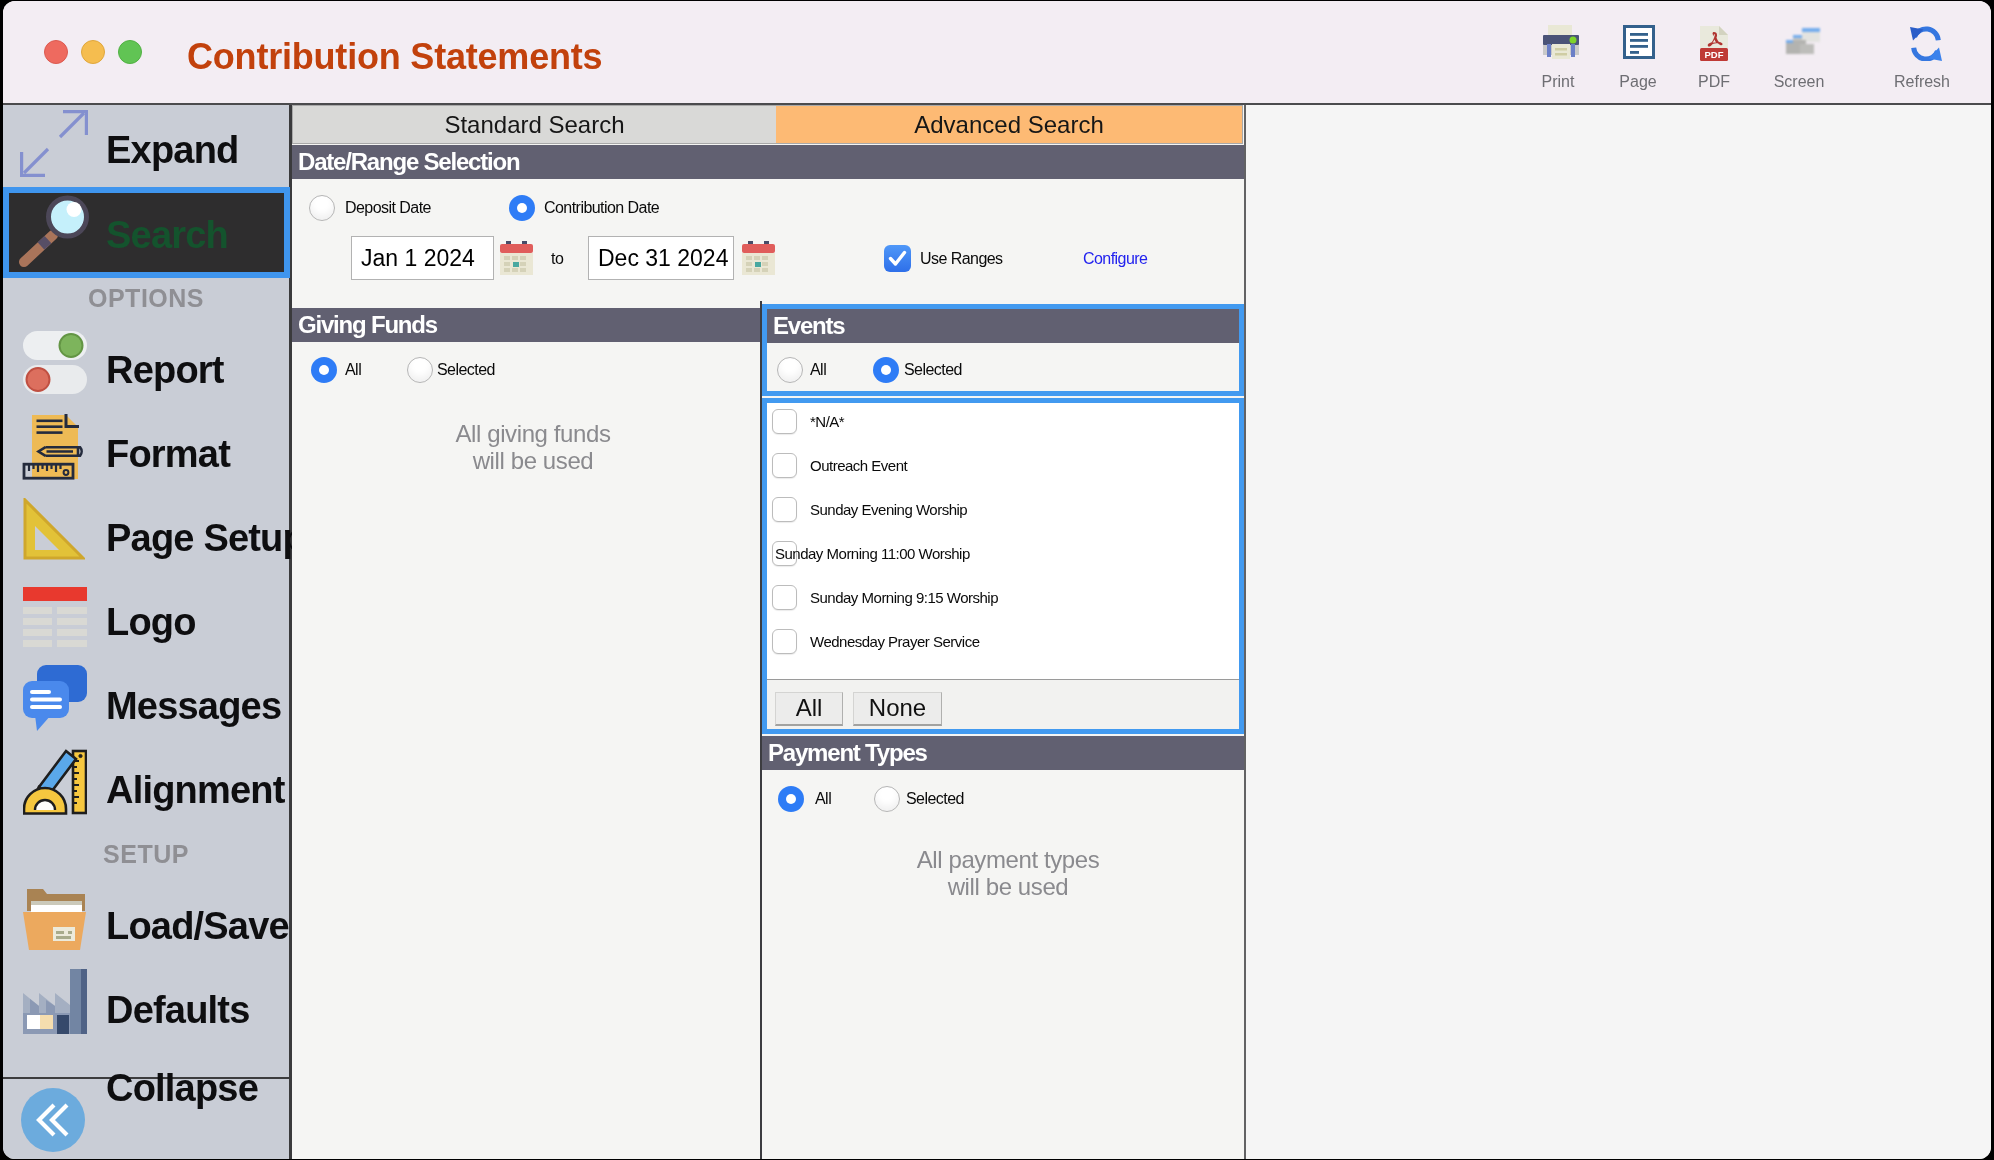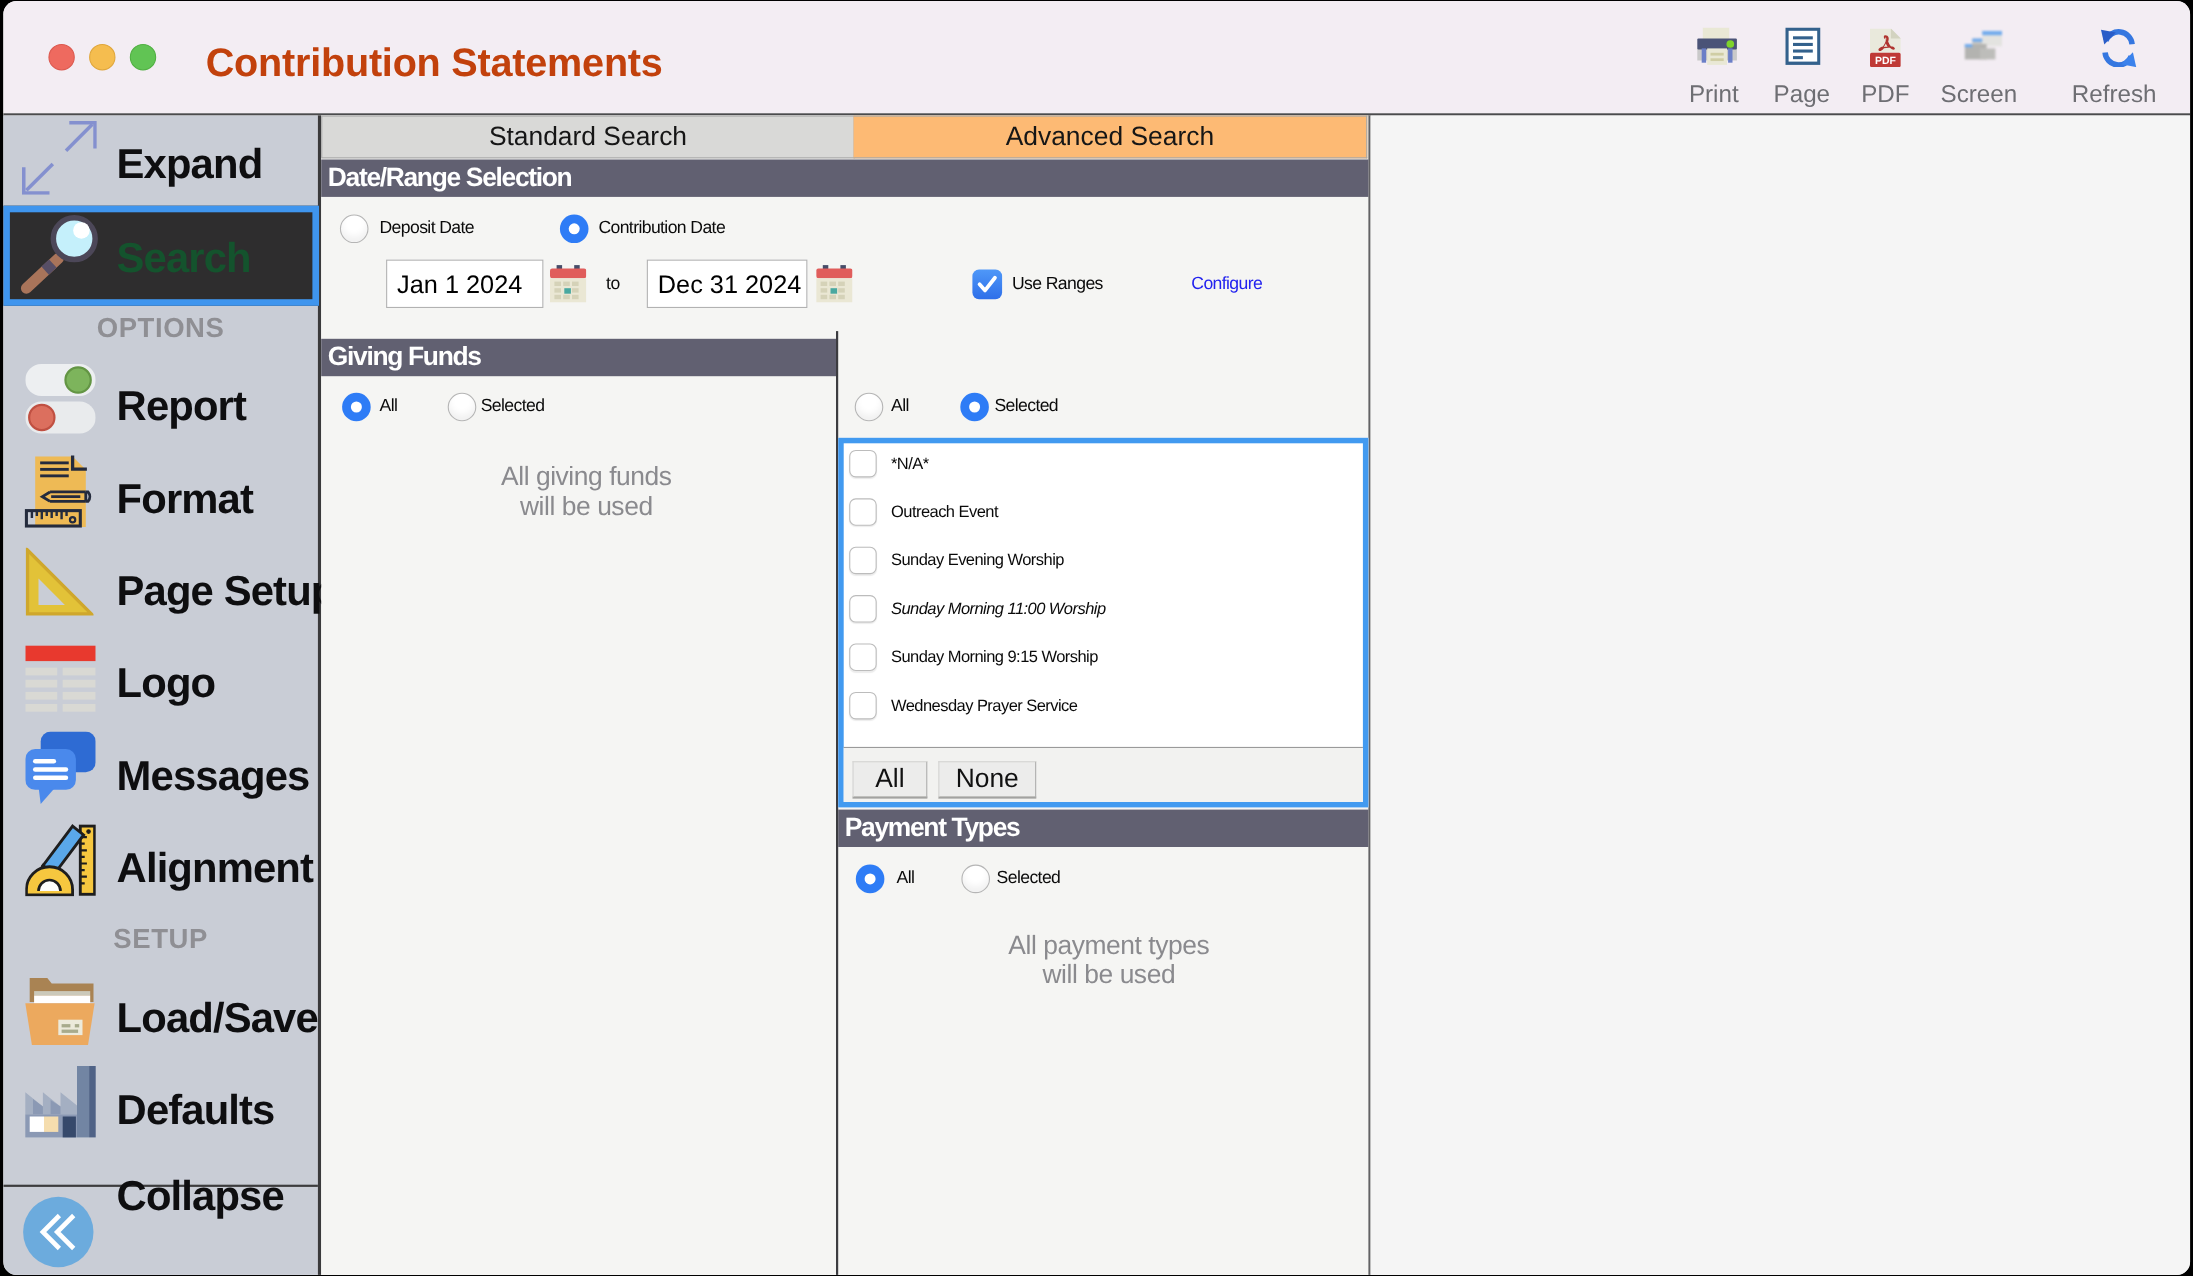--- a/index.html
+++ b/index.html
@@ -2,21 +2,21 @@
 <html><head>
 <meta charset="utf-8">
 <style>
 * { margin:0; padding:0; box-sizing:border-box; }
 html,body { width:1994px; height:1160px; background:#000; font-family:"Liberation Sans",sans-serif; }
 .abs { position:absolute; }
 #win { position:absolute; left:3px; top:1px; width:1988px; height:1158px; background:#f5f5f3; border-radius:12px; overflow:hidden; }
 #titlebar { left:0; top:0; width:1988px; height:102px; background:#f3edf3; }
 .light { width:24px; height:24px; border-radius:50%; top:39px; }
 #title { left:184px; top:35px; font-size:36px; font-weight:bold; color:#c2410c; letter-spacing:-0.2px; }
-.tlab { top:72px; width:110px; text-align:center; font-size:22px; color:#6e6e73; }
+.tlab { top:72px; width:110px; text-align:center; font-size:16px; color:#6e6e73; }
 #tbsep { left:0; top:102px; width:1988px; height:2px; background:#4b4b4d; }
 #sidebar { left:0; top:104px; width:286px; height:1054px; background:#c9cdd6; }
 #sidesep { left:286px; top:104px; width:3px; height:1054px; background:#3a3a3c; }
 .sitem { left:103px; font-size:38px; font-weight:bold; color:#0e0e10; letter-spacing:-0.8px; }
 .shead { left:0; width:286px; text-align:center; font-size:25px; font-weight:bold; color:#8f8f94; letter-spacing:0.5px; }
 #searchsel { left:0px; top:186px; width:287px; height:91px; background:#2e2d2e; border:6px solid #3f95ee; }
 #collsep { left:0; top:1076px; width:286px; height:2px; background:#3c3c3e; }
 #content { left:289px; top:104px; width:952px; height:1054px; background:#f5f5f3; }
 .hdr { background:#616071; color:#fff; font-size:24px; font-weight:bold; line-height:34px; padding-left:6px; height:34px; letter-spacing:-1.2px; }
 .tab { top:104px; height:39px; border:1px solid #a9a9a9; font-size:24px; color:#161616; text-align:center; line-height:37px; }
@@ -285,39 +285,42 @@
 
   <div class="abs hdr" style="left:289px; top:307px; width:468px;">Giving Funds</div>
   <div class="abs rad on" style="left:308px; top:356px;"></div>
   <div class="abs rlab" style="left:342px; top:354px;">All</div>
   <div class="abs rad off" style="left:404px; top:356px;"></div>
   <div class="abs rlab" style="left:434px; top:354px;">Selected</div>
   <div class="abs gtext" style="left:385px; top:419px; width:290px;">All giving funds<br>will be used</div>
 
   <div class="abs" id="coldiv"></div>
 
+  <div class="abs bluebox" style="top:303px; height:92px; background:#f5f5f3;">
+    <div class="hdr" style="width:472px;">Events</div>
+  </div>
   <div class="abs rad off" style="left:774px; top:356px;"></div>
   <div class="abs rlab" style="left:807px; top:354px;">All</div>
   <div class="abs rad on" style="left:870px; top:356px;"></div>
   <div class="abs rlab" style="left:901px; top:354px;">Selected</div>
 
   <div class="abs bluebox" style="top:397px; height:336px; background:#fff;"></div>
   <div class="abs" style="left:764px; top:678px; width:472px; height:1px; background:#9a9a9a;"></div>
   <div class="abs" style="left:764px; top:679px; width:472px; height:49px; background:#f2f2f0;"></div>
   <div class="abs btn" style="left:772px; top:691px; width:68px;">All</div>
   <div class="abs btn" style="left:850px; top:691px; width:89px;">None</div>
 
   <div class="abs lcb" style="left:769px; top:408px;"></div>
   <div class="abs ltxt" style="left:807px; top:406px;">*N/A*</div>
   <div class="abs lcb" style="left:769px; top:452px;"></div>
   <div class="abs ltxt" style="left:807px; top:450px;">Outreach Event</div>
   <div class="abs lcb" style="left:769px; top:496px;"></div>
   <div class="abs ltxt" style="left:807px; top:494px;">Sunday Evening Worship</div>
   <div class="abs lcb" style="left:769px; top:540px;"></div>
-  <div class="abs ltxt" style="left:807px; top:538px;font-style:italic;">Sunday Morning 11:00 Worship</div>
+  <div class="abs ltxt" style="left:772px; top:538px;">Sunday Morning 11:00 Worship</div>
   <div class="abs lcb" style="left:769px; top:584px;"></div>
   <div class="abs ltxt" style="left:807px; top:582px;">Sunday Morning 9:15 Worship</div>
   <div class="abs lcb" style="left:769px; top:628px;"></div>
   <div class="abs ltxt" style="left:807px; top:626px;">Wednesday Prayer Service</div>
 
   <div class="abs hdr" style="left:759px; top:735px; width:482px;">Payment Types</div>
   <div class="abs rad on" style="left:775px; top:785px;"></div>
   <div class="abs rlab" style="left:812px; top:783px;">All</div>
   <div class="abs rad off" style="left:871px; top:785px;"></div>
   <div class="abs rlab" style="left:903px; top:783px;">Selected</div>

